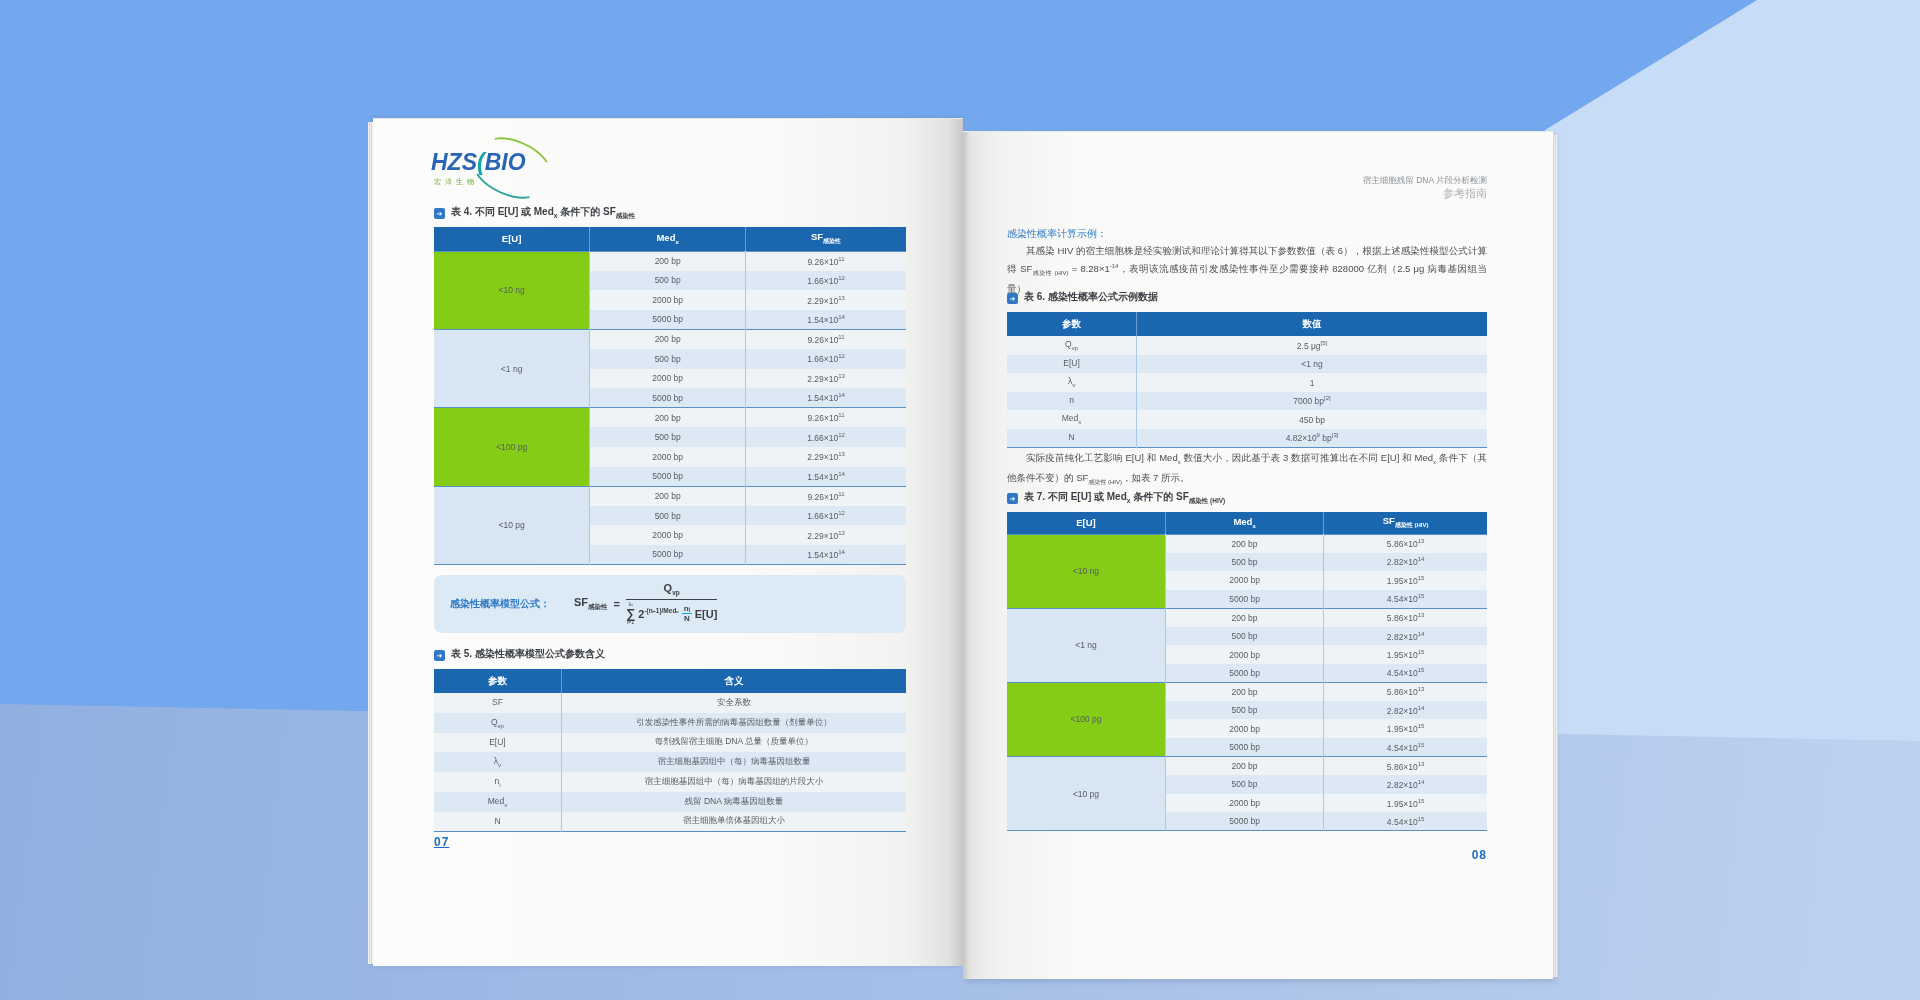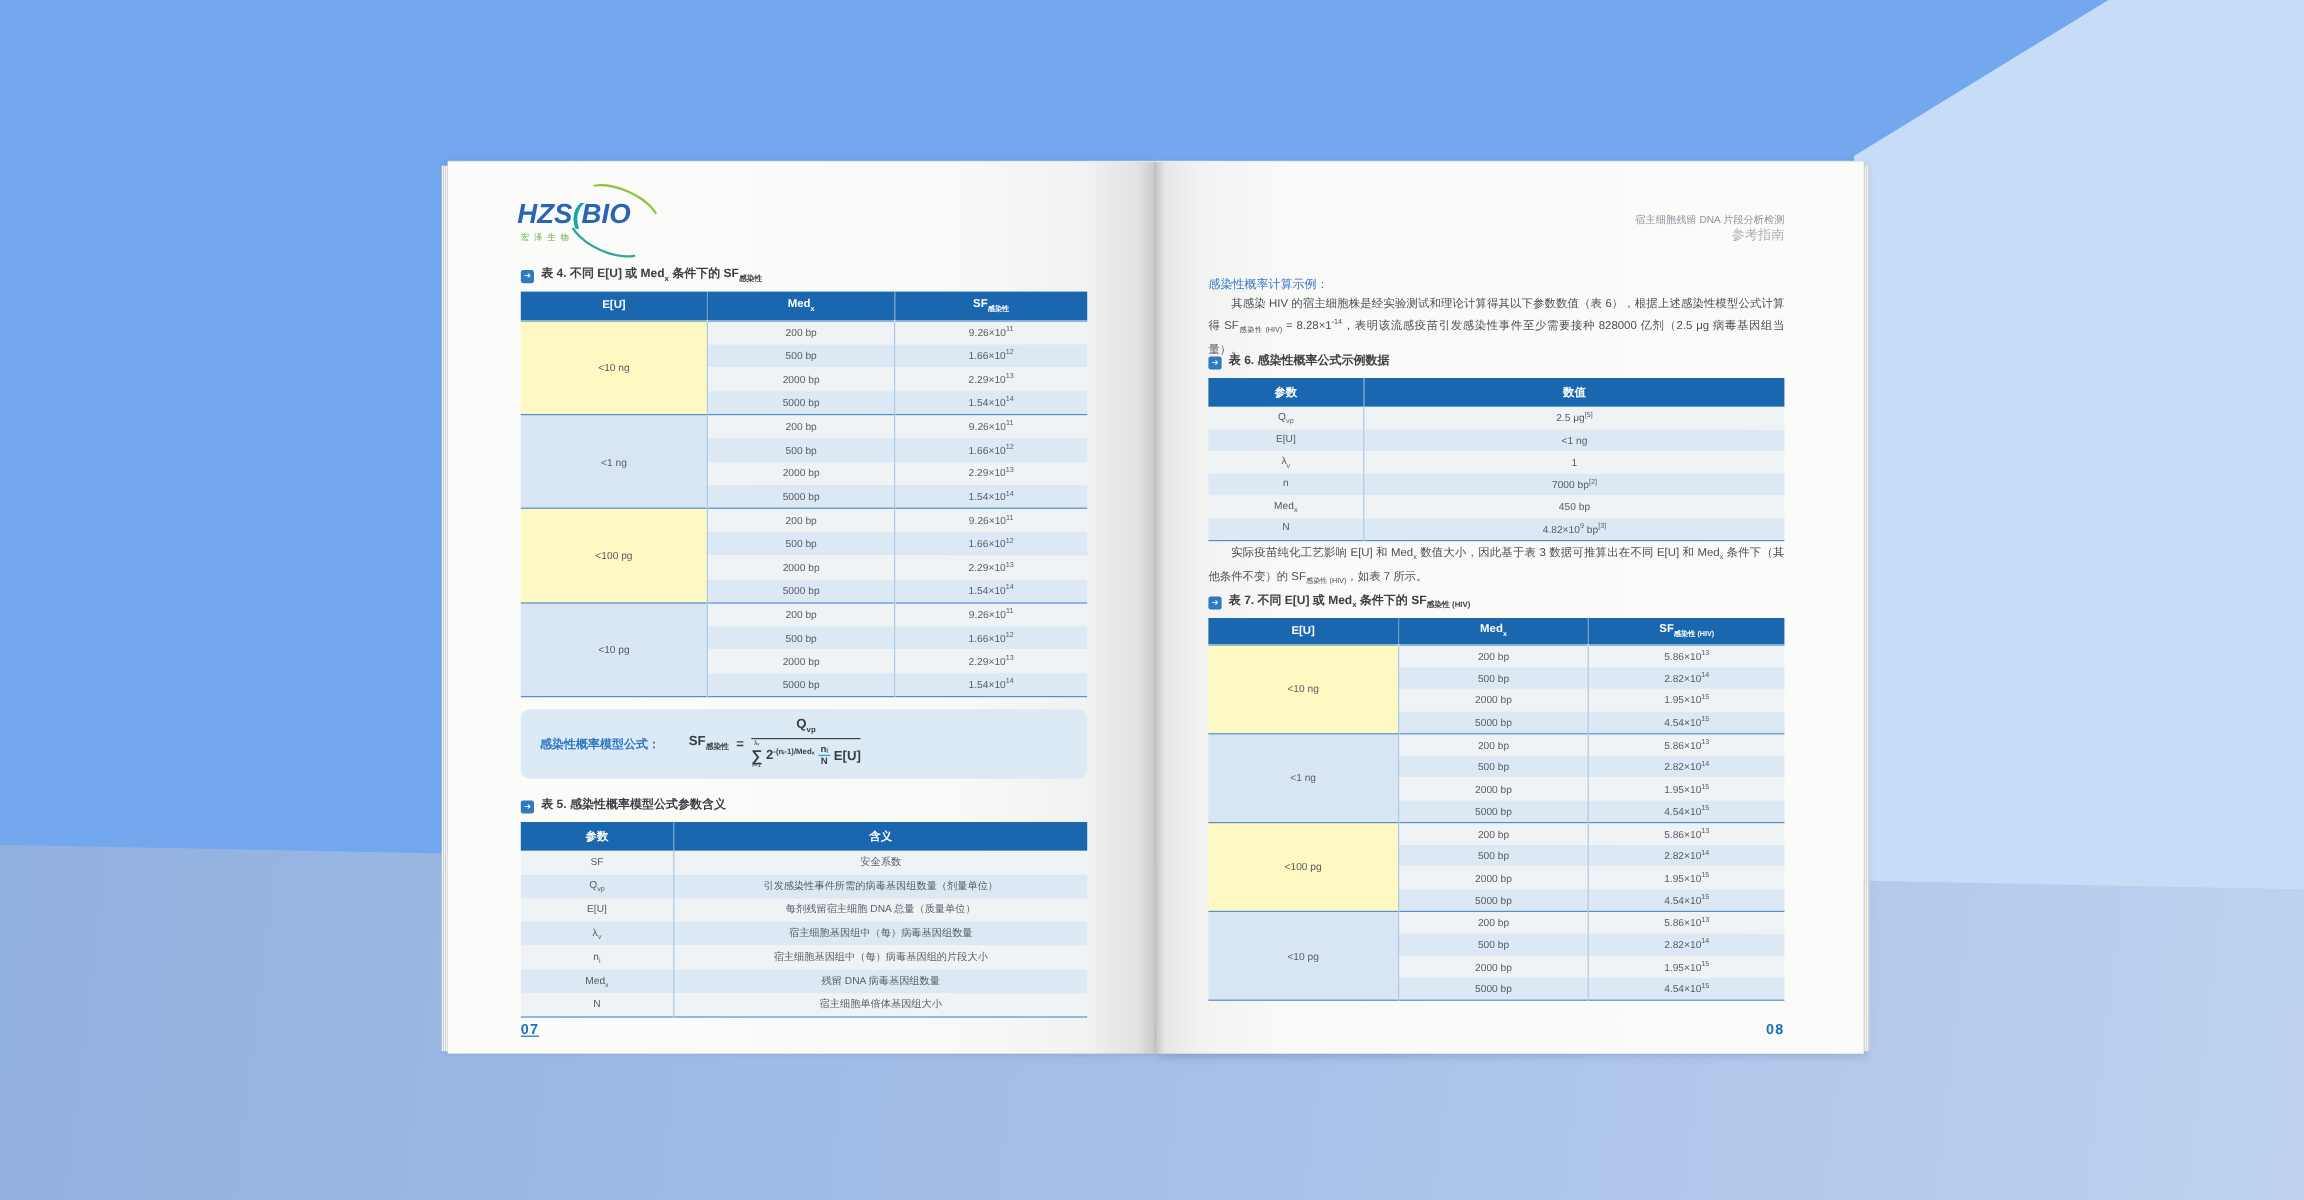--- a/index.html
+++ b/index.html
@@ -12,29 +12,29 @@
     clip-path:polygon(1757px 0, 1920px 0, 1920px 742px, 1550px 742px, 1545px 130px); }
   .bg-floor { position:absolute; left:0; top:0; width:1920px; height:1000px;
     background:linear-gradient(97deg,#8fafdf 0%,#a7c0e8 55%,#bed2f0 100%);
     clip-path:polygon(0 704px, 1920px 741px, 1920px 1000px, 0 1000px); }
   .book-shadow { position:absolute; left:392px; top:846px; width:1148px; height:34px;
     background:radial-gradient(ellipse 50% 50% at 50% 50%, rgba(28,48,92,.5), rgba(28,48,92,0) 72%);
     filter:blur(7px); }
 
   
   .book { position:absolute; left:373px; top:118px; width:1180px; height:744px; }
-  .page { position:absolute; top:16px; height:744px; width:590px; }
+  .page { position:absolute; top:0; height:848px; width:590px; }
   .page-left { left:0;
     background:linear-gradient(to right,#fcfcfa 0%,#f9f9f7 70%,#f2f2f0 90%,#e2e2e0 97.5%,#c9c9c7 100%);
     border-top:1px solid #e8e8e6; box-shadow:-2px 0 4px rgba(60,80,120,.18); }
   .page-left::before { content:""; position:absolute; left:-5px; top:3px; bottom:2px; width:5px;
     background:repeating-linear-gradient(to right,#f2f2f0 0 1px,#d5d5d3 1px 2px); }
   .page-right { left:590px;
     background:linear-gradient(to right,#c6c6c4 0%,#e6e6e4 1.3%,#f2f2f0 6%,#f9f9f7 18%,#fbfbf9 100%);
-    border-top:1px solid #ececea; box-shadow:3px 3px 6px rgba(60,80,120,.2); }
+    border-top:1px solid #ececea; box-shadow:3px 3px 6px rgba(60,80,120,.2);margin-top:13px; }
   .page-right::after { content:""; position:absolute; right:-5px; top:3px; bottom:2px; width:5px;
     background:repeating-linear-gradient(to right,#d5d5d3 0 1px,#f2f2f0 1px 2px); }
 
   
   .logo { position:absolute; left:58px; top:30px; width:140px; height:48px; }
   .logo-line { font-style:italic; font-weight:bold; font-size:23px; letter-spacing:0;
     color:#2a64b4; position:relative; z-index:2; }
   .logo-line .paren { color:#14a5a8; font-weight:bold; }
   .logo-sub { font-size:7px; color:#6aaa3c; letter-spacing:4px; margin-top:1px; margin-left:3px; }
   .logo-arc { position:absolute; border:2px solid transparent; border-radius:50%; z-index:1; }
@@ -54,21 +54,21 @@
   .dtable th { background:#1a67b0; color:#fff; font-size:9.5px; font-weight:bold; }
   .dtable th + th { border-left:1px solid rgba(255,255,255,.35); }
   .dtable th sub { font-size:6px; }
   .dtable td { font-size:8.5px; color:#575c63; text-align:center; vertical-align:middle; }
   .dtable td sup { font-size:6px; }
   .dtable td sub { font-size:6px; }
   .dtable .c-med, .dtable .c-sf, .dtable .c-val { border-left:1px solid #aac9e4; }
   tbody.grp { border-top:1px solid #5591c8; }
   tbody tr:nth-child(odd)  { background:#f0f3f6; }
   tbody tr:nth-child(even) { background:#dce9f4; }
-  tbody.grp-a .c-eu { background:#fef9c3; }
+  tbody.grp-a .c-eu { background:#84cc16; }
   tbody.grp-b .c-eu { background:#d8e6f3; }
   .t4 { position:absolute; left:61px; top:108px; width:472px; }
   .t4 th { height:24px; } .t4 td { height:19.6px; }
   .t5 { position:absolute; left:61px; top:550px; width:472px; }
   .t5 th { height:24px; } .t5 td { height:19.8px; }
   .t6 { position:absolute; left:44px; top:180px; width:480px; }
   .t6 th { height:24px; } .t6 td { height:18.5px; }
   .t7 { position:absolute; left:44px; top:380px; width:480px; }
   .t7 th { height:22px; } .t7 td { height:18.55px; }
 

